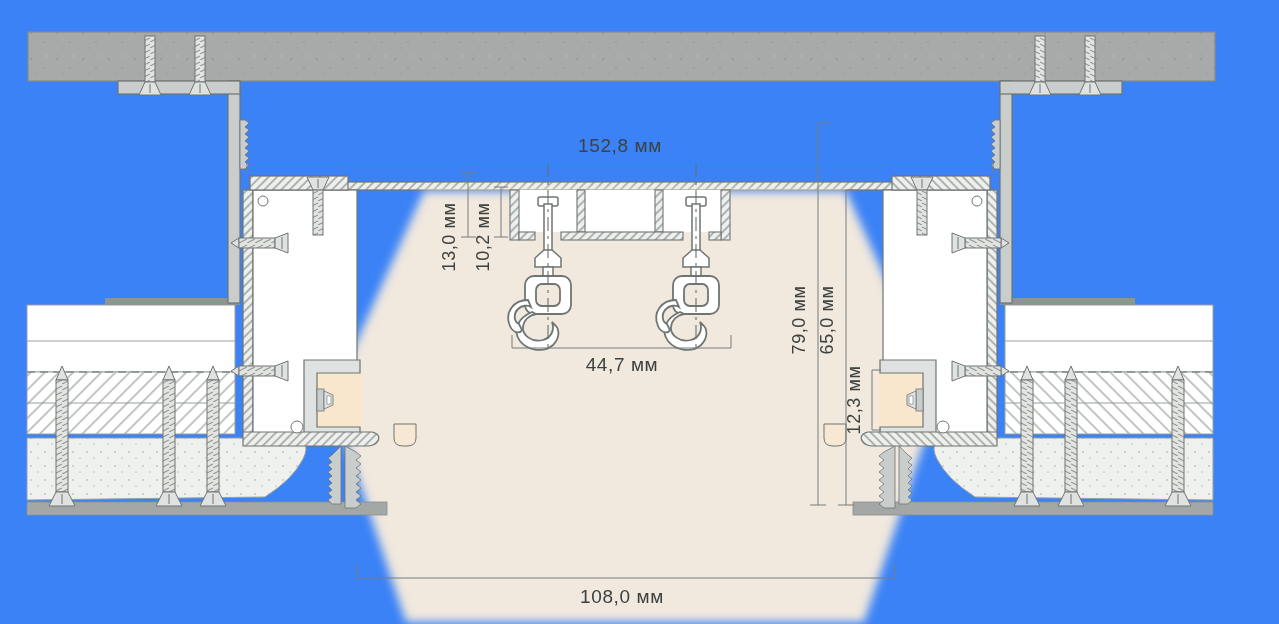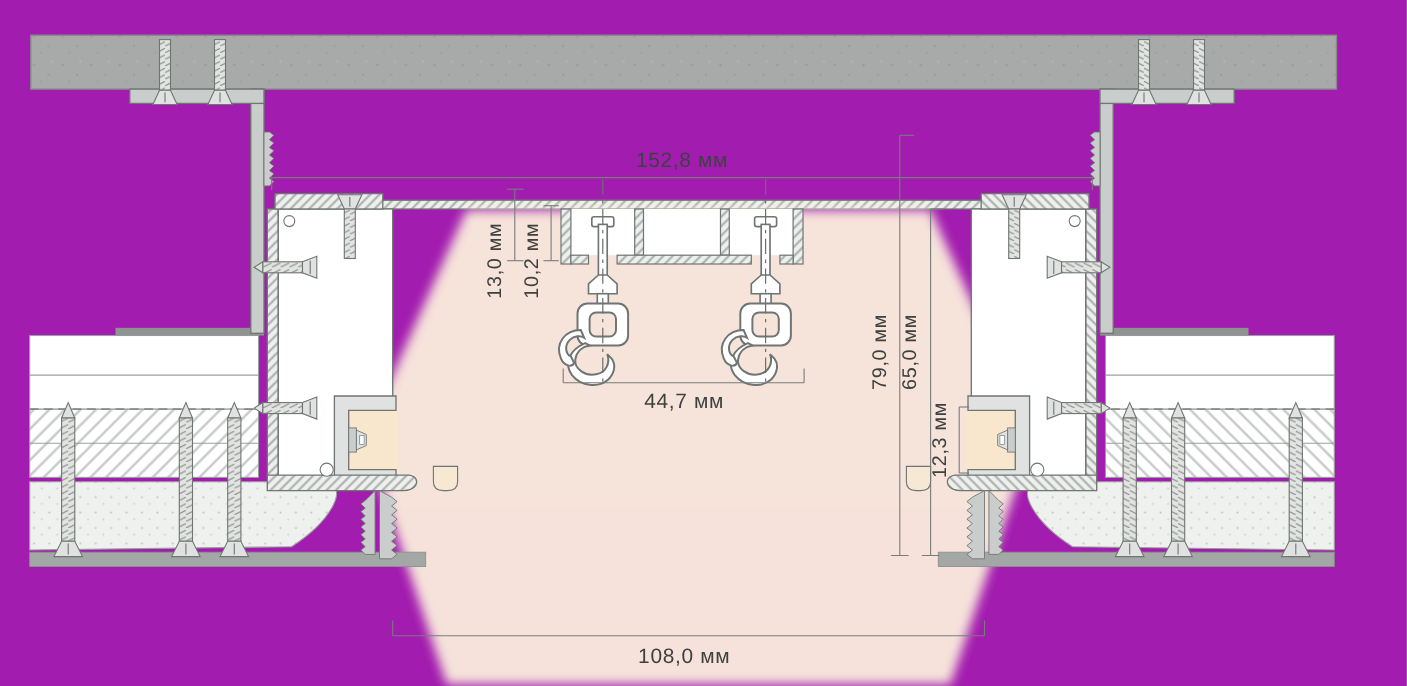--- a/index.html
+++ b/index.html
@@ -1,16 +1,16 @@
 <!DOCTYPE html>
 <html><head>
 <meta charset="utf-8">
 <style>
   html,body{margin:0;padding:0;background:#ffffff;}
-  .stage{width:1279px;height:624px;position:relative;background:#a21caf;overflow:hidden;}
+  .stage{width:1279px;height:624px;position:relative;background:#3b82f6;overflow:hidden;}
   svg{display:block;}
   .dim{font-family:"Liberation Sans",sans-serif;font-size:19px;fill:#3d4240;letter-spacing:.6px;}
   .dimv{font-family:"Liberation Sans",sans-serif;font-size:18px;fill:#3d4240;letter-spacing:.6px;}
   .ol{stroke:#6f7573;}
 </style>
 </head>
 <body>
 
 <div class="stage">
 <svg width="1279" height="624" viewBox="0 0 1279 624">

